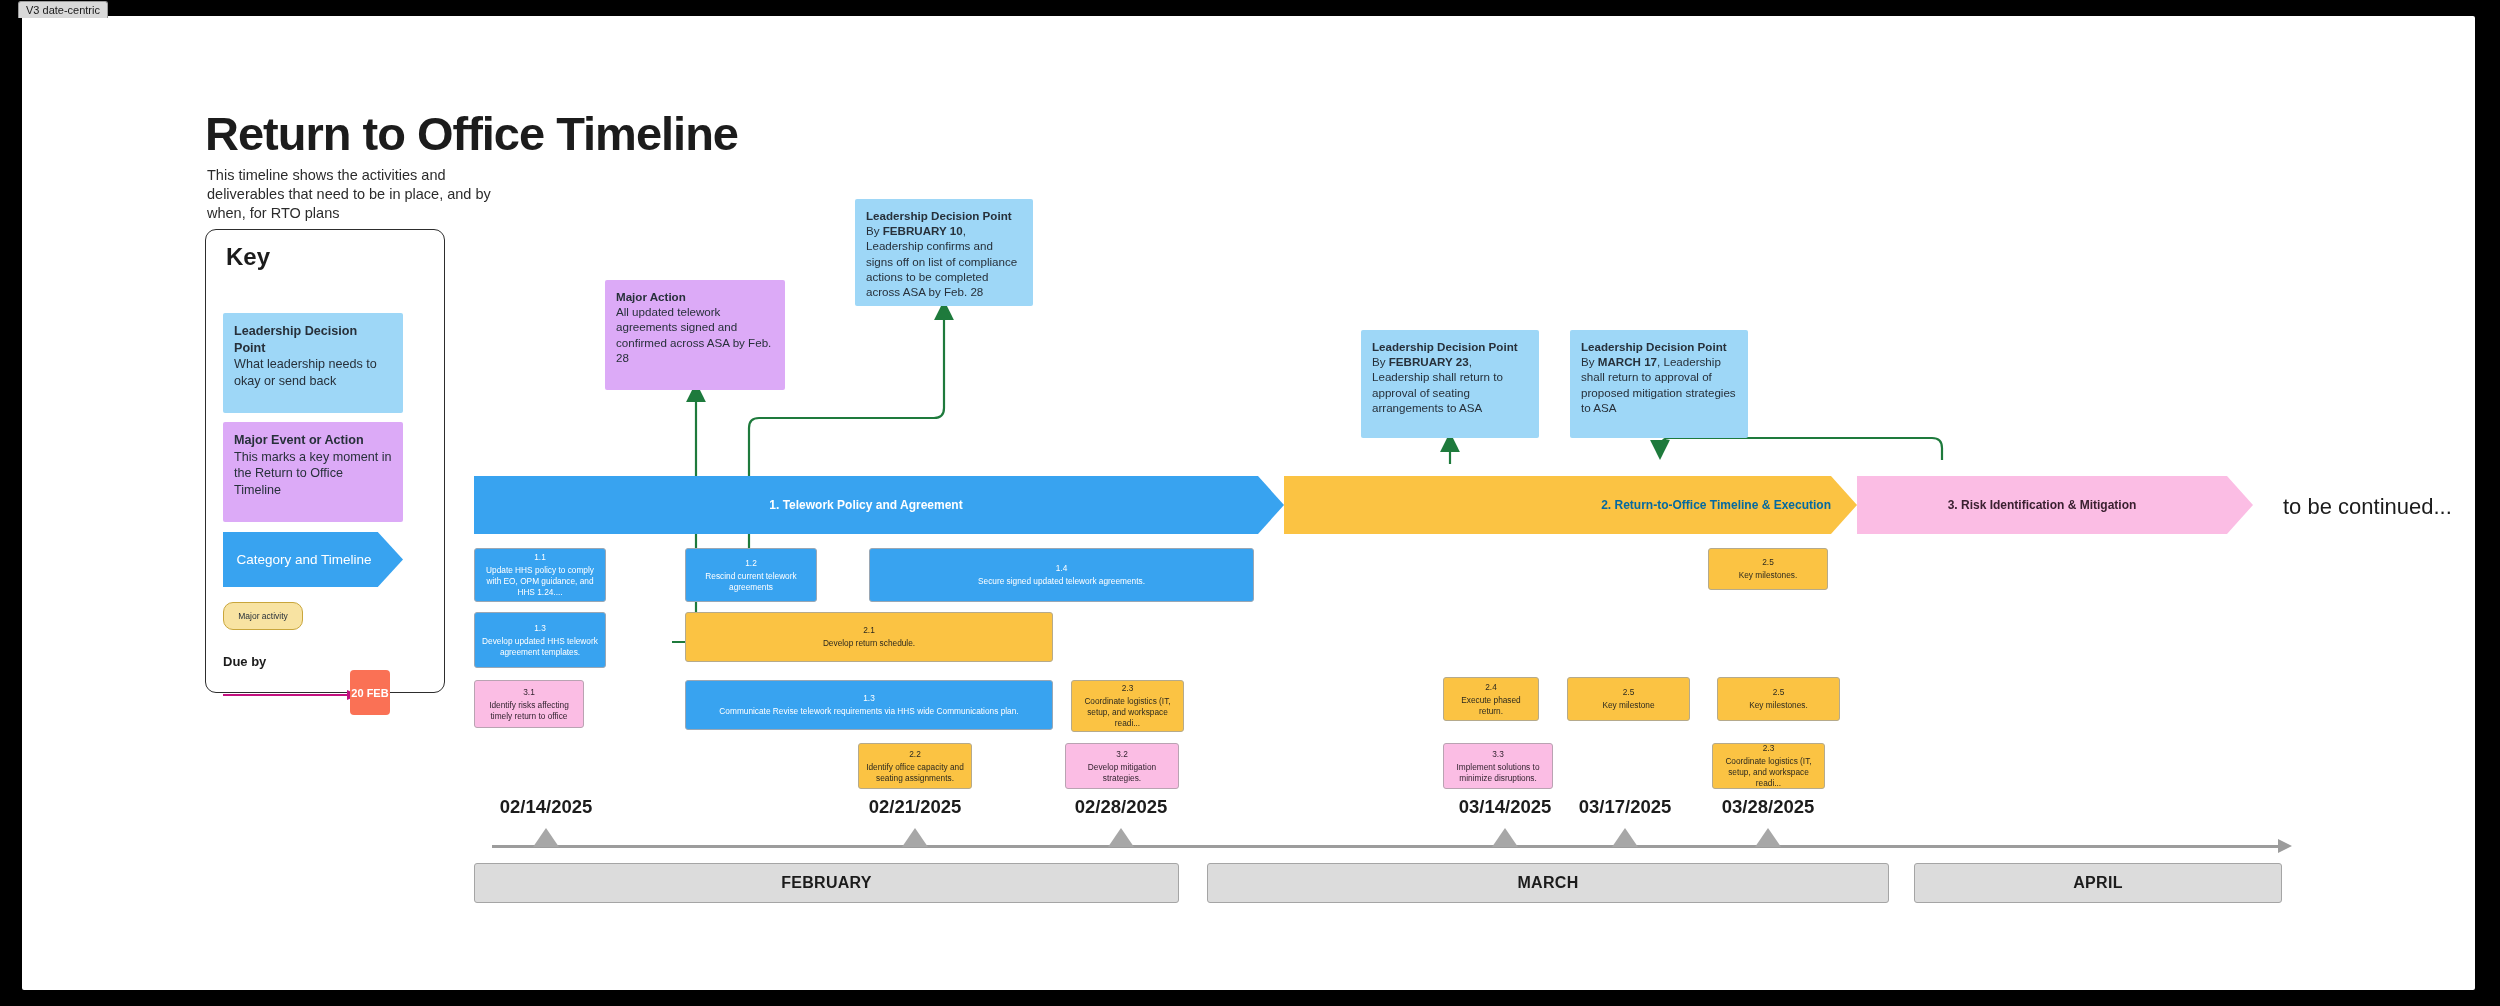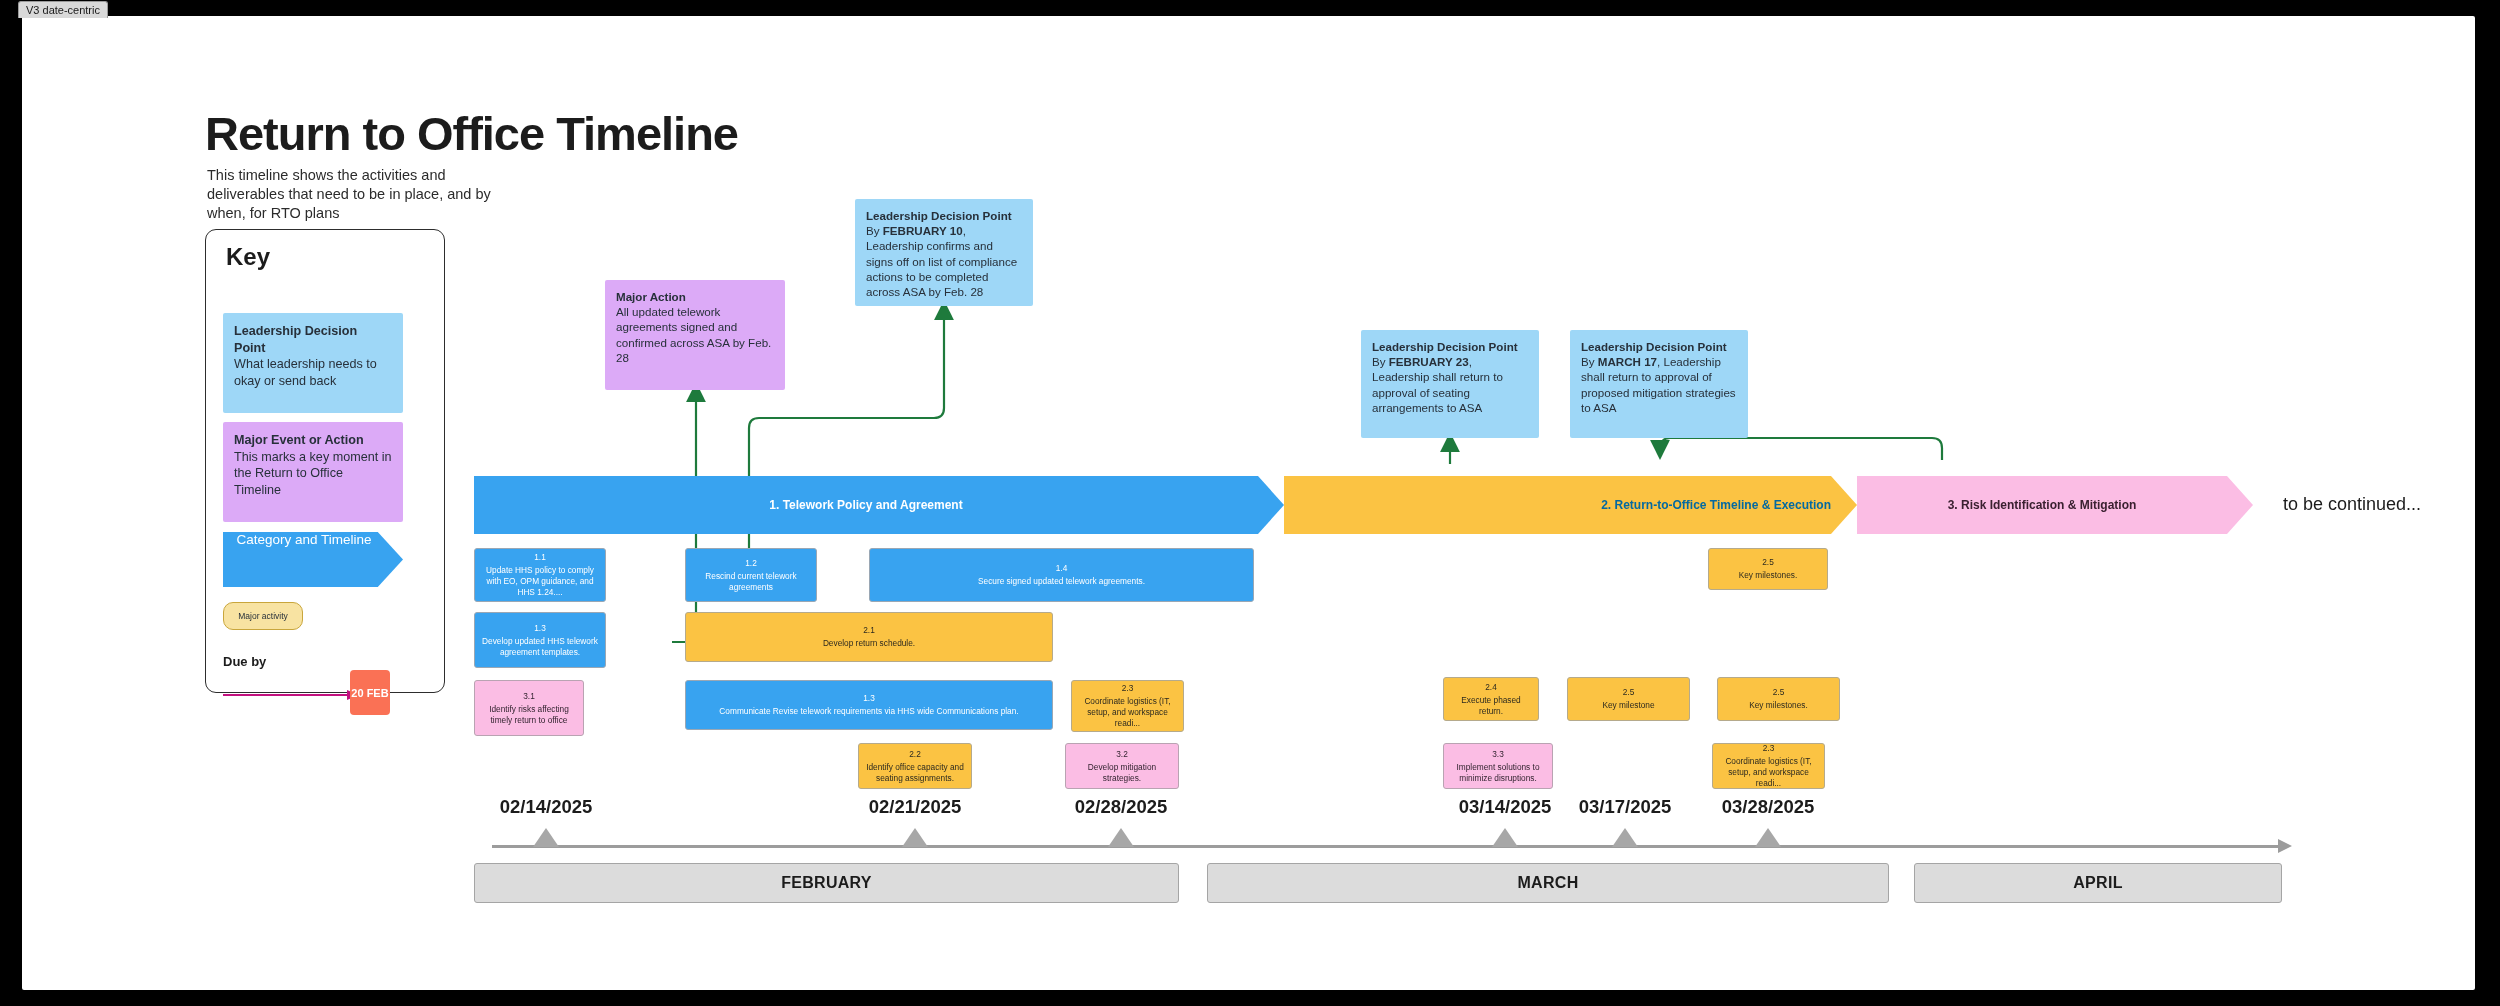--- a/index.html
+++ b/index.html
@@ -58,21 +58,21 @@
   }
   .key-card .kc-t{font-weight:bold;display:block;}
   #key-card-ldp{top:83px;height:100px;background:#9ed7f7;}
   #key-card-major{top:192px;height:100px;background:#dcaaf7;}
   #key-chevron{
     position:absolute;left:17px;top:302px;
     width:180px;height:55px;
     background:#38a3f0;
     clip-path:polygon(0 0, 86% 0, 100% 50%, 86% 100%, 0 100%);
     color:#fff;font-size:13.5px;
-    display:flex;align-items:flex-start;justify-content:center;
+    display:flex;align-items:center;justify-content:center;
     padding-right:18px;box-sizing:border-box;
   }
   #key-activity{
     position:absolute;left:17px;top:372px;
     width:78px;height:26px;
     background:#f8e3a2;border:1px solid #c9a63c;border-radius:10px;
     display:flex;align-items:center;justify-content:center;
     font-size:8.5px;color:#27303a;
   }
   #key-dueby-label{
@@ -107,21 +107,21 @@
     display:flex;align-items:center;justify-content:center;
     font-size:12px;font-weight:bold;
     clip-path:polygon(0 0, calc(100% - 26px) 0, 100% 50%, calc(100% - 26px) 100%, 0 100%);
     box-sizing:border-box;padding-right:26px;
   }
   #band-1{left:452px;width:810px;background:#38a3f0;color:#ffffff;}
   #band-2{left:1262px;width:573px;background:#fbc343;color:#0369a1;justify-content:flex-end;}
   #band-3{left:1835px;width:396px;background:#fbbde4;color:#3a2030;}
   #to-be-continued{
     position:absolute;left:2261px;top:478px;
-    font-size:18px;color:#1c1c1c;font-weight:normal;
+    font-size:22px;color:#1c1c1c;font-weight:normal;
   }
   
   .act{
     position:absolute;border-radius:3px;box-sizing:border-box;
     display:flex;flex-direction:column;align-items:center;justify-content:center;
     text-align:center;padding:3px 6px;
     font-size:8.3px;line-height:11px;
   }
   .act .num{font-size:8.3px;margin-bottom:2px;}
   .act.blue{background:#38a3f0;border:1px solid #9aa7b4;color:#ffffff;}
@@ -263,21 +263,21 @@
 
   <div class="act blue" style="left:452px;top:596px;width:132px;height:56px;">
       <span class="num">1.3</span>
       <span>Develop updated HHS telework agreement templates.</span>
     </div>
   <div class="act yellow" style="left:663px;top:596px;width:368px;height:50px;">
       <span class="num">2.1</span>
       <span>Develop return schedule.</span>
     </div>
 
-  <div class="act pink" style="left:452px;top:664px;width:110px;height:56px;justify-content:center;">
+  <div class="act pink" style="left:452px;top:664px;width:110px;height:48px;justify-content:center;">
       <span class="num">3.1</span>
       <span>Identify risks affecting timely return to office</span>
     </div>
   <div class="act blue" style="left:663px;top:664px;width:368px;height:50px;">
       <span class="num">1.3</span>
       <span>Communicate Revise telework requirements via HHS wide Communications plan.</span>
     </div>
   <div class="act yellow" style="left:1049px;top:664px;width:113px;height:52px;">
       <span class="num">2.3</span>
       <span>Coordinate logistics (IT, setup, and workspace readi...</span>

